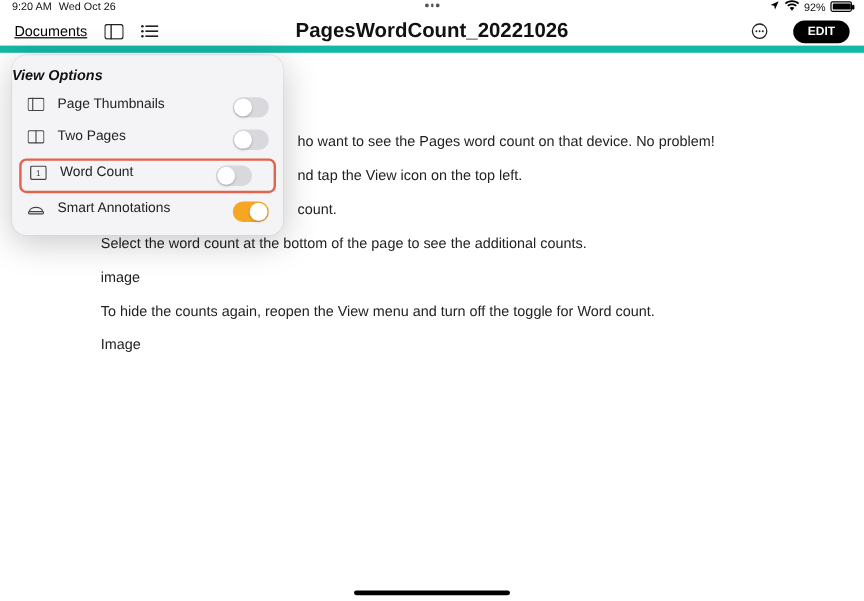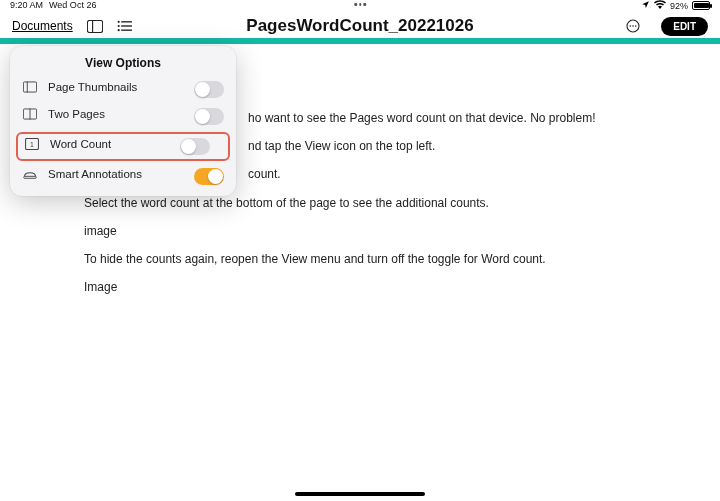--- a/index.html
+++ b/index.html
@@ -23,21 +23,21 @@
   .doc-title { position:absolute; left:50%; transform:translateX(-50%); font-size:17px; font-weight:700; color:#111;}
   .tb-right { margin-left:auto; display:flex; align-items:center; gap:20px;}
   .edit-btn { background:#000; color:#fff; font-size:10px; font-weight:700; padding:4px 12px; border-radius:11px;}
 
   
   .doc-body { padding: 66px 88px 0 84px; font-size:12px; color:#222; line-height:1.35; }
   .doc-body p { margin-bottom:12px; }
 
   
   .popover { position:absolute; left:10px; top:46px; width:226px; background:#f4f4f6; border-radius:12px; box-shadow:0 6px 28px rgba(0,0,0,0.22), 0 0 0 0.5px rgba(0,0,0,0.08); padding:10px 0 6px 0; }
-  .popover h3 { font-size:12px; font-weight:700; text-align:center; margin-bottom:6px; color:#111;}
+  .popover h3 { font-size:12px; font-weight:700; text-align:left; margin-bottom:6px; color:#111;font-style:italic;}
   .pop-item { display:flex; align-items:flex-start; padding: 5px 12px; gap:10px; font-size:11.5px; color:#222; }
   .pop-item .label { flex:1; }
   .pop-item .icon { width:16px; display:flex; justify-content:center;}
   .toggle { width:30px; height:17px; border-radius:10px; background:#d8d8dd; position:relative; flex-shrink:0;}
   .toggle .knob{ width:15px;height:15px;background:#fff;border-radius:50%;position:absolute;top:1px;left:1px; box-shadow:0 1px 2px rgba(0,0,0,0.25);}
   .toggle.on{ background:#f5a623;}
   .toggle.on .knob{ left:14px;}
   .highlight { border:2px solid #e2634d; border-radius:6px; margin:2px 6px; padding:4px 6px 4px 6px;}
   .highlight.pop-item{ padding-left:6px; padding-right:18px;}
 

